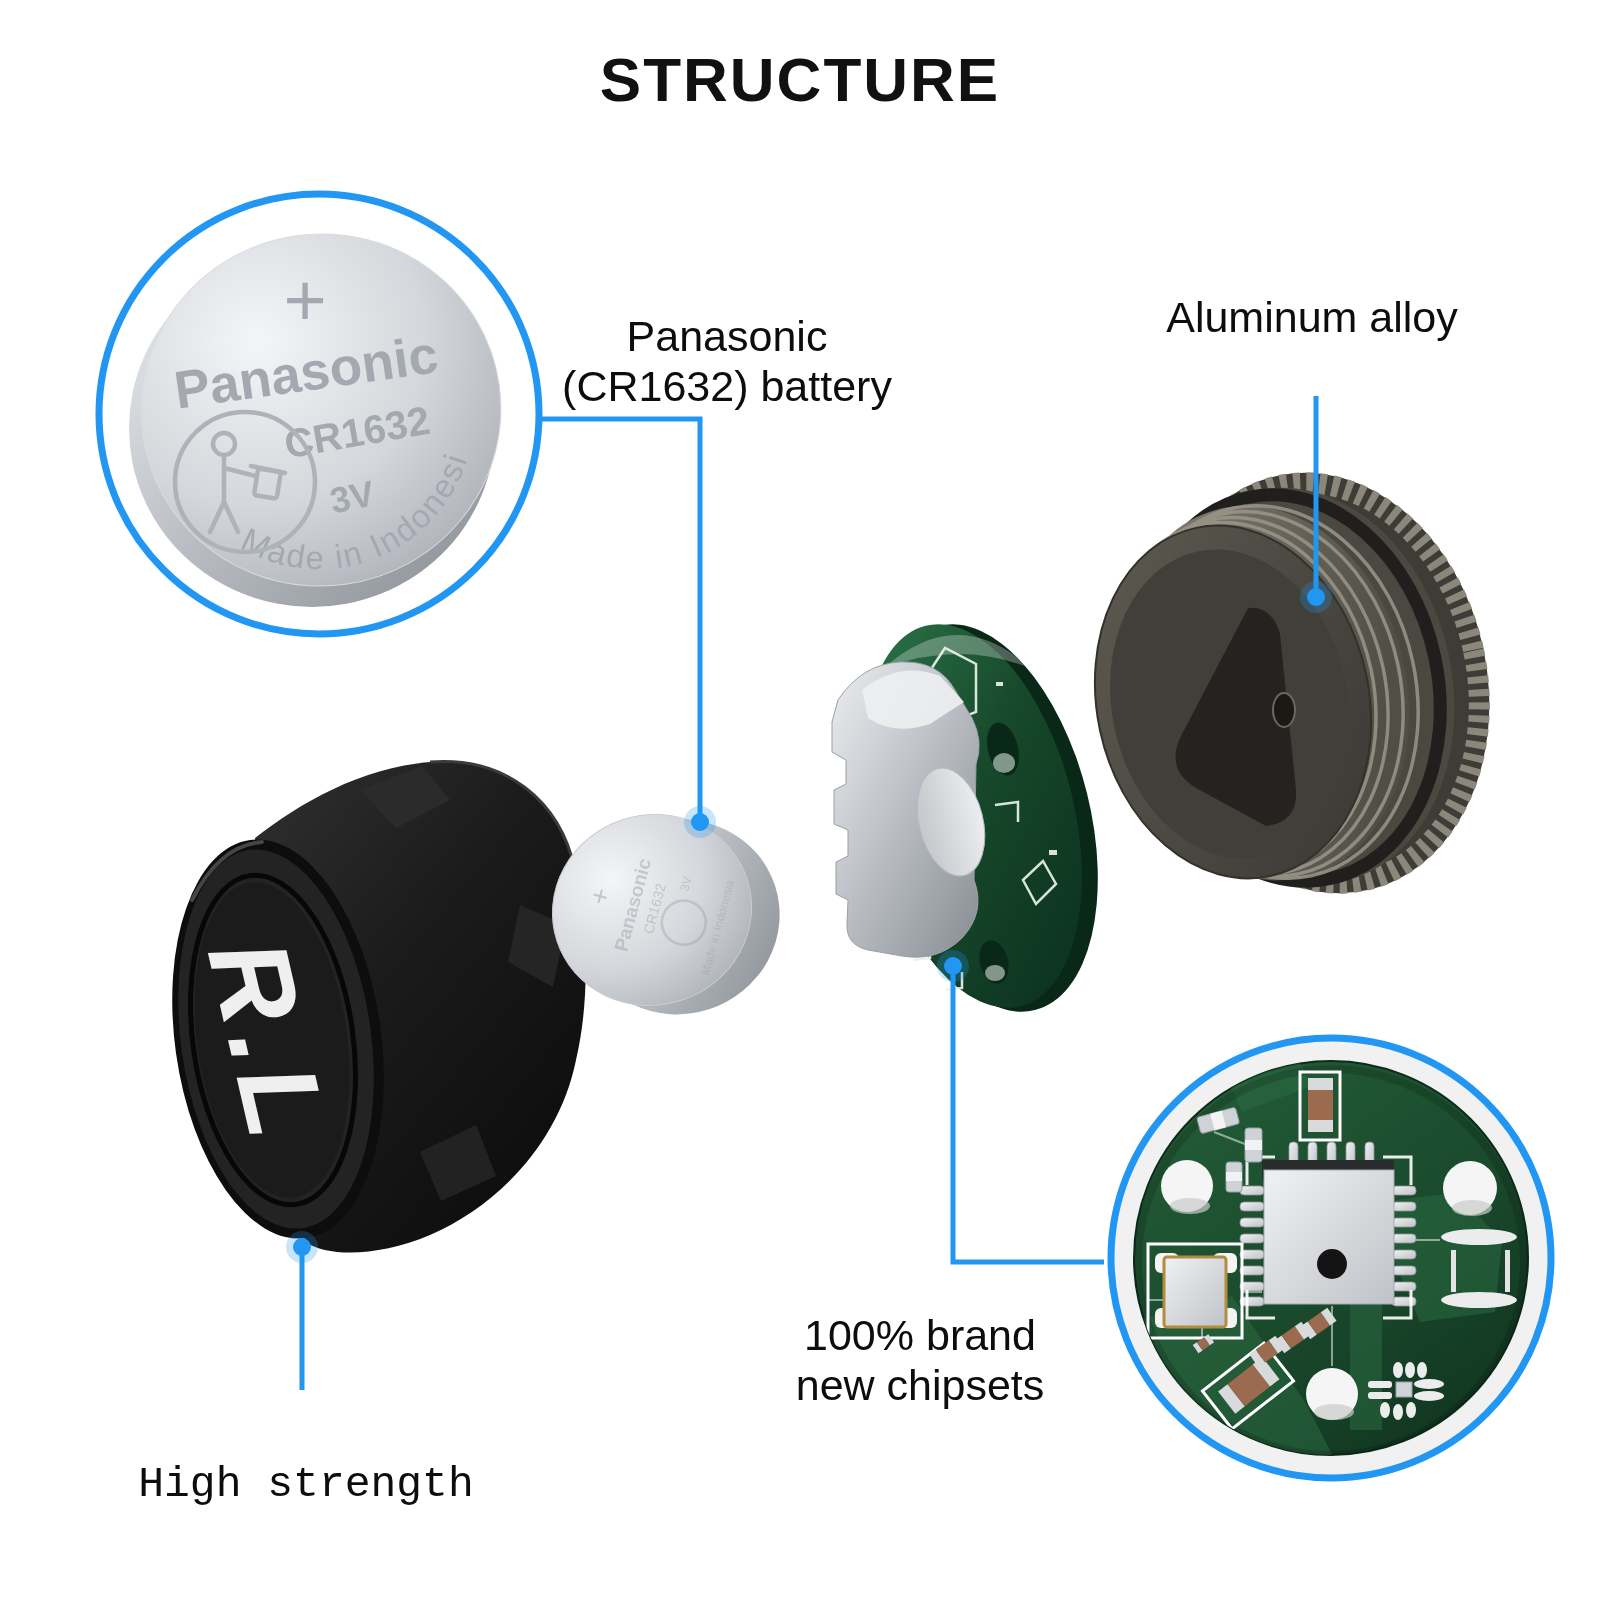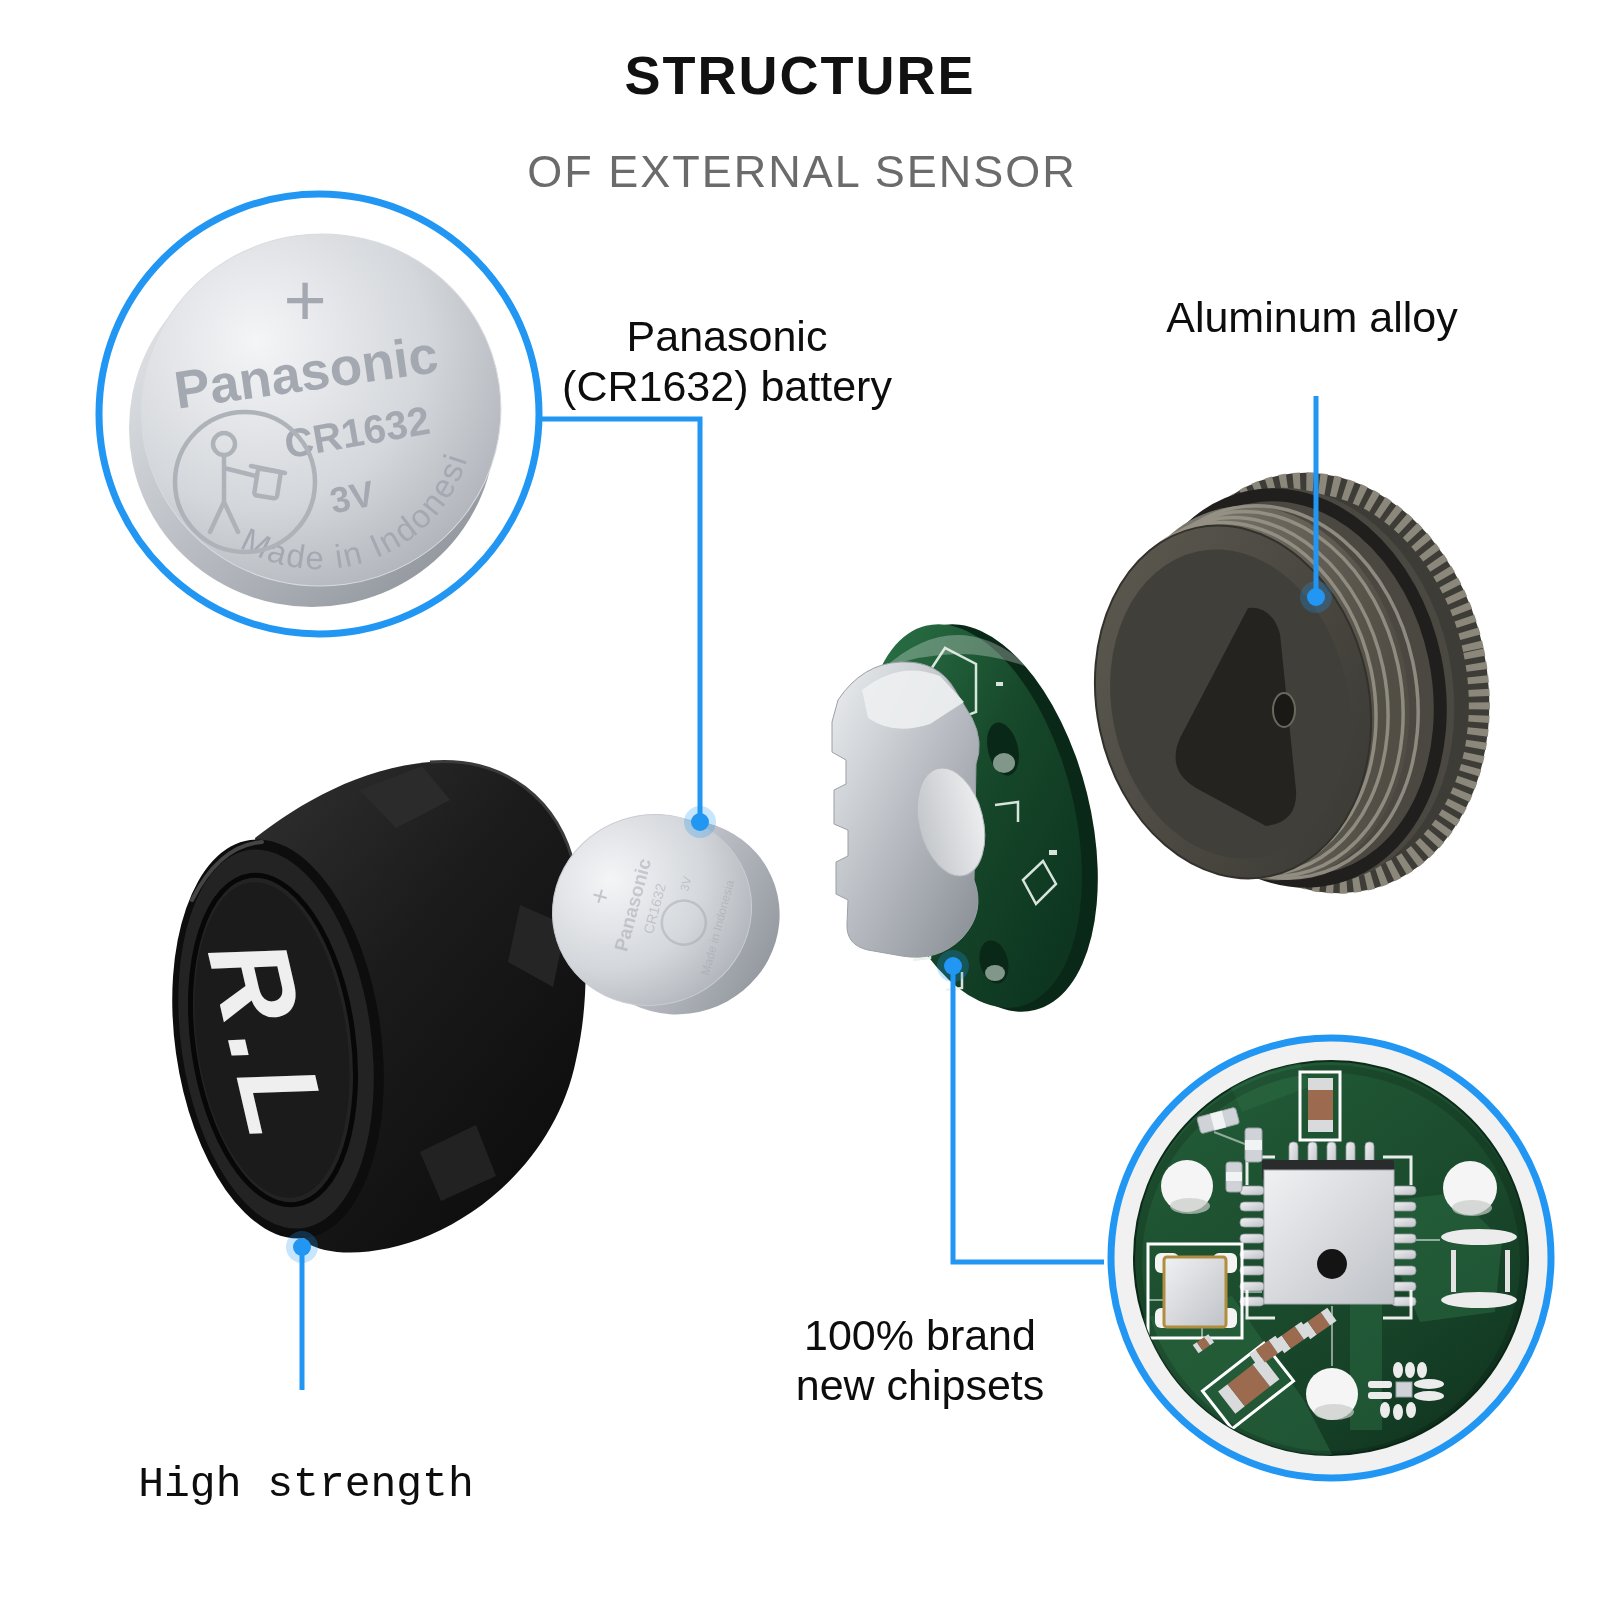--- a/index.html
+++ b/index.html
@@ -1,20 +1,20 @@
 <!DOCTYPE html>
 <html><head>
 <meta charset="utf-8">
 <style>
   html,body{margin:0;padding:0;background:#fff;}
   #canvas{position:relative;width:1600px;height:1600px;background:#fff;overflow:hidden;
           font-family:"Liberation Sans", sans-serif;}
   #scene{position:absolute;left:0;top:0;}
   .hdr-title{position:absolute;left:800px;top:44px;transform:translateX(-50%);
-             font-size:54px;font-weight:bold;letter-spacing:2px;color:#111;white-space:nowrap;}
+             font-size:62px;font-weight:bold;letter-spacing:2px;color:#111;white-space:nowrap;}
   .hdr-sub{position:absolute;left:802px;top:146px;transform:translateX(-50%);
            font-size:45px;font-weight:400;letter-spacing:2px;color:#6b6b6b;white-space:nowrap;}
   .callout{position:absolute;transform:translateX(-50%);text-align:center;color:#0d0d0d;
            font-size:43px;line-height:50px;white-space:nowrap;}
 </style>
 </head>
 <body>
 
 <div id="canvas">
 
@@ -322,21 +322,20 @@
     <circle cx="1316" cy="597" r="16" opacity="0.25"></circle>
         <circle cx="1316" cy="597" r="9"></circle>
     <circle cx="953" cy="966" r="16" opacity="0.25"></circle>
         <circle cx="953" cy="966" r="9"></circle>
     <circle cx="302" cy="1247" r="16" opacity="0.25"></circle>
         <circle cx="302" cy="1247" r="9"></circle>
   </g>
 </svg>
 
 <div class="hdr-title">STRUCTURE</div>
-<div class="hdr-sub">OF EXTERNAL SENSOR</div>
 
 <div class="callout" style="left:727px;top:311px;">
   <div>Panasonic</div>
   <div>(CR1632) battery</div>
 </div>
 
 <div class="callout" style="left:1312px;top:292px;">
   <div>Aluminum alloy</div>
 </div>
 

